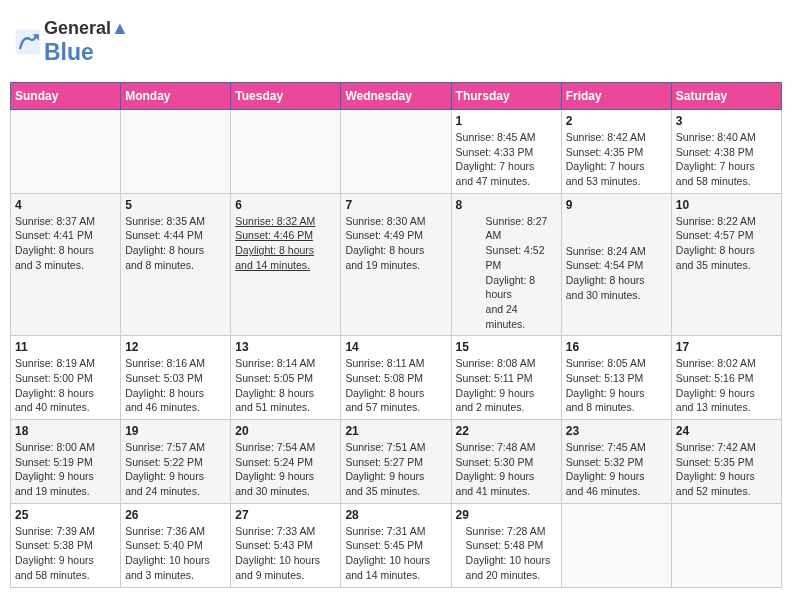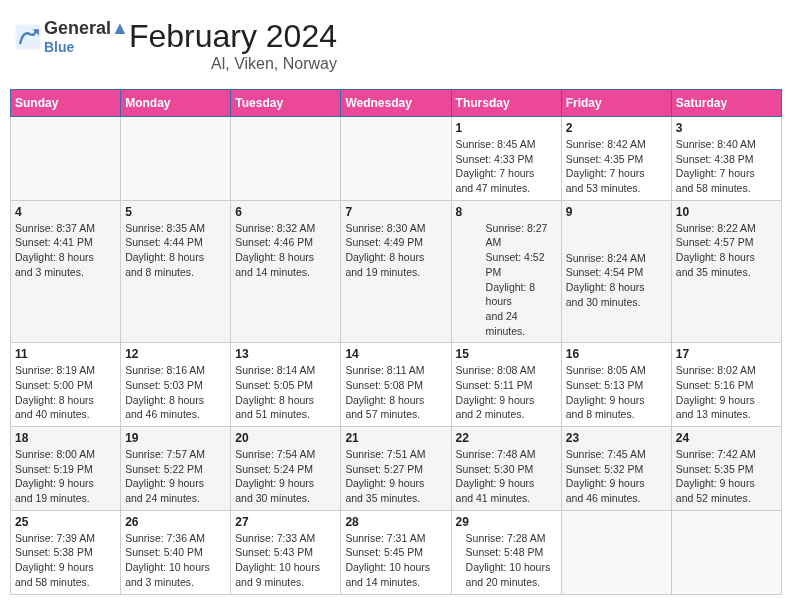--- a/index.html
+++ b/index.html
@@ -82,26 +82,22 @@
 
 <div class="header-area">
   <div class="logo">
     <svg class="logo-icon" viewBox="0 0 36 36">
       <rect x="2" y="2" width="32" height="32" rx="3" fill="#e8f0fb"></rect>
       <path d="M8 26 Q12 10 20 14 Q26 18 28 10" stroke="#4a7fc1" stroke-width="3" fill="none" stroke-linecap="round"></path>
       <polygon points="24,8 32,8 32,16" fill="#4a7fc1"></polygon>
     </svg>
     <div>
       <div style="font-size:18px;font-weight:bold;color:#333;">General<span style="color:#4a7fc1;">▲</span></div>
-      <div style="font-size:14px;font-weight:bold;color:#4a7fc1;">Blue</div>
+      <div style="font-size:23px;font-weight:bold;color:#4a7fc1;">Blue</div>
     </div>
-  </div>
-  <div class="title-block">
-    <div class="month-title">February 2024</div>
-    <div class="location-title">Al, Viken, Norway</div>
   </div>
 </div>
 
 <table class="calendar">
   <thead>
     <tr>
     <th>Sunday</th>
         <th>Monday</th>
         <th>Tuesday</th>
         <th>Wednesday</th>
@@ -148,21 +144,21 @@
         </td>
         <td>
           <div class="day-number">5</div>
           <div class="day-info" style="white-space: pre-line;">Sunrise: 8:35 AM
 Sunset: 4:44 PM
 Daylight: 8 hours
 and 8 minutes.</div>
         </td>
         <td>
           <div class="day-number">6</div>
-          <div class="day-info" style="white-space: pre-line;">Sunrise: 8:32 AM
+          <div class="day-info" style="white-space: pre-line; text-decoration: underline;">Sunrise: 8:32 AM
 Sunset: 4:46 PM
 Daylight: 8 hours
 and 14 minutes.</div>
         </td>
         <td>
           <div class="day-number">7</div>
           <div class="day-info" style="white-space: pre-line;">Sunrise: 8:30 AM
 Sunset: 4:49 PM
 Daylight: 8 hours
 and 19 minutes.</div>

